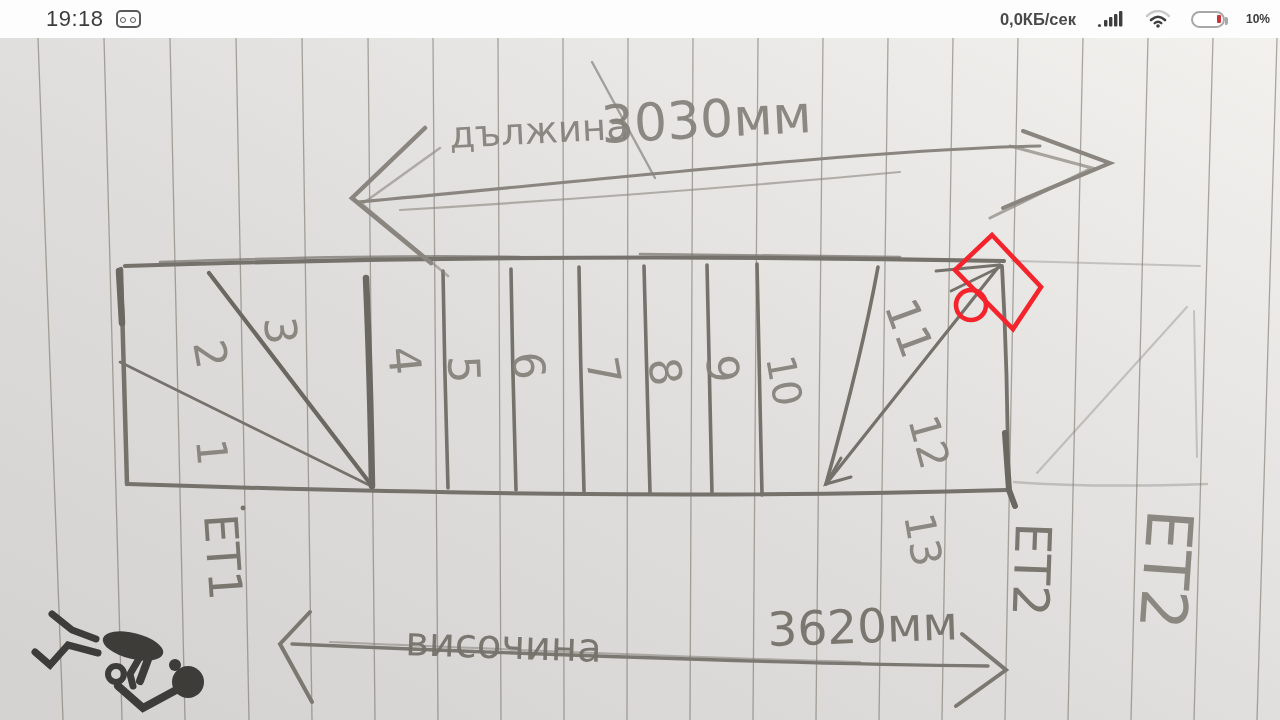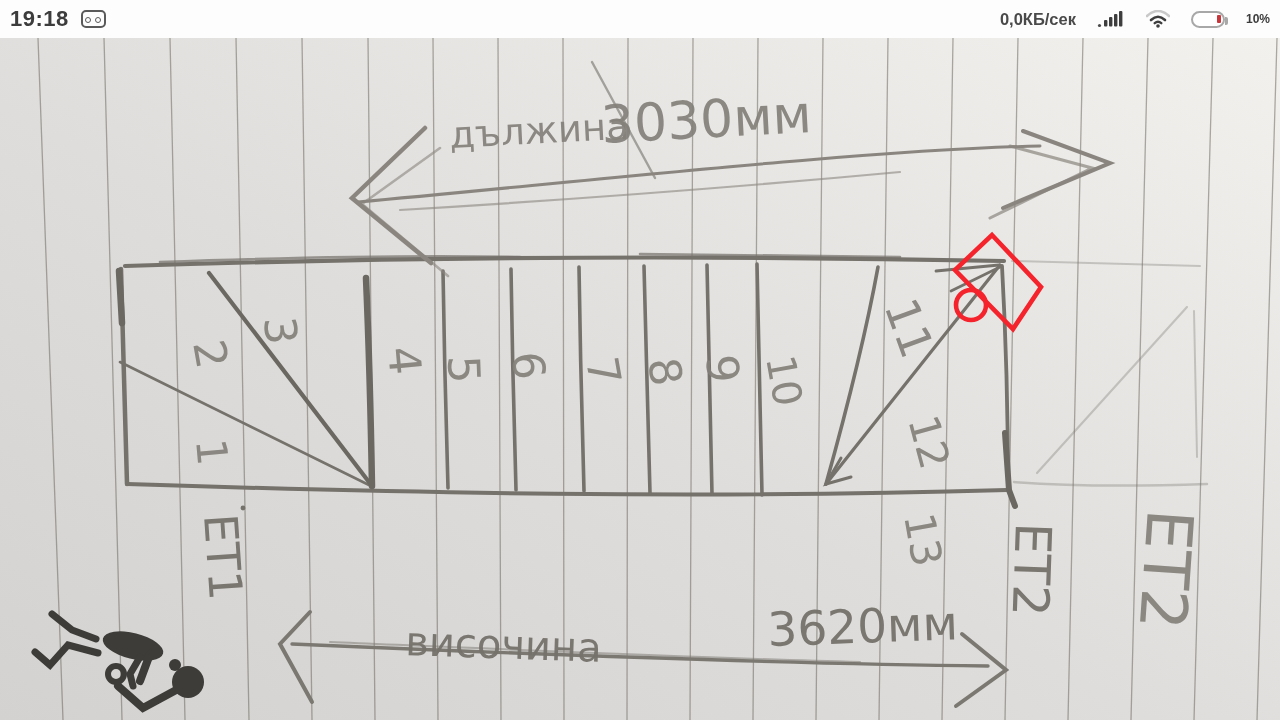--- a/index.html
+++ b/index.html
@@ -1,21 +1,21 @@
 <!DOCTYPE html>
 <html><head>
 <meta charset="utf-8">
 <style>
   html,body{margin:0;padding:0;width:1280px;height:720px;overflow:hidden;background:#000;
     font-family:"Liberation Sans",sans-serif;}
   .screen{position:relative;width:1280px;height:720px;background:#fdfdfd;}
   
   .statusbar{position:absolute;top:0;left:0;width:1280px;height:38px;background:#fdfdfd;
     display:flex;align-items:center;box-sizing:border-box;padding:0 10px;z-index:5;}
-  .sb-time{font-size:22px;font-weight:700;color:#3c3c3c;letter-spacing:.5px;}
+  .sb-time{font-size:22px;font-weight:400;color:#3c3c3c;letter-spacing:.5px;margin-left:36px;}
   .sb-rec{width:25px;height:18px;border:2.2px solid #5a5a5a;border-radius:5px;margin-left:12px;
     position:relative;box-sizing:border-box;}
   .sb-rec::before,.sb-rec::after{content:"";position:absolute;top:5px;width:4px;height:4px;
     border:1.6px solid #5a5a5a;border-radius:50%;}
   .sb-rec::before{left:2.5px;} .sb-rec::after{right:2.5px;}
   .sb-spacer{flex:1;}
   .sb-right{display:flex;align-items:center;gap:21px;}
   .sb-speed{font-size:16.5px;font-weight:600;color:#4a4a4a;}
   .sb-pct{font-size:12px;font-weight:600;color:#3c3c3c;}
   .batt{position:relative;width:34px;height:17px;border:2px solid #a8a8a8;border-radius:9px;

